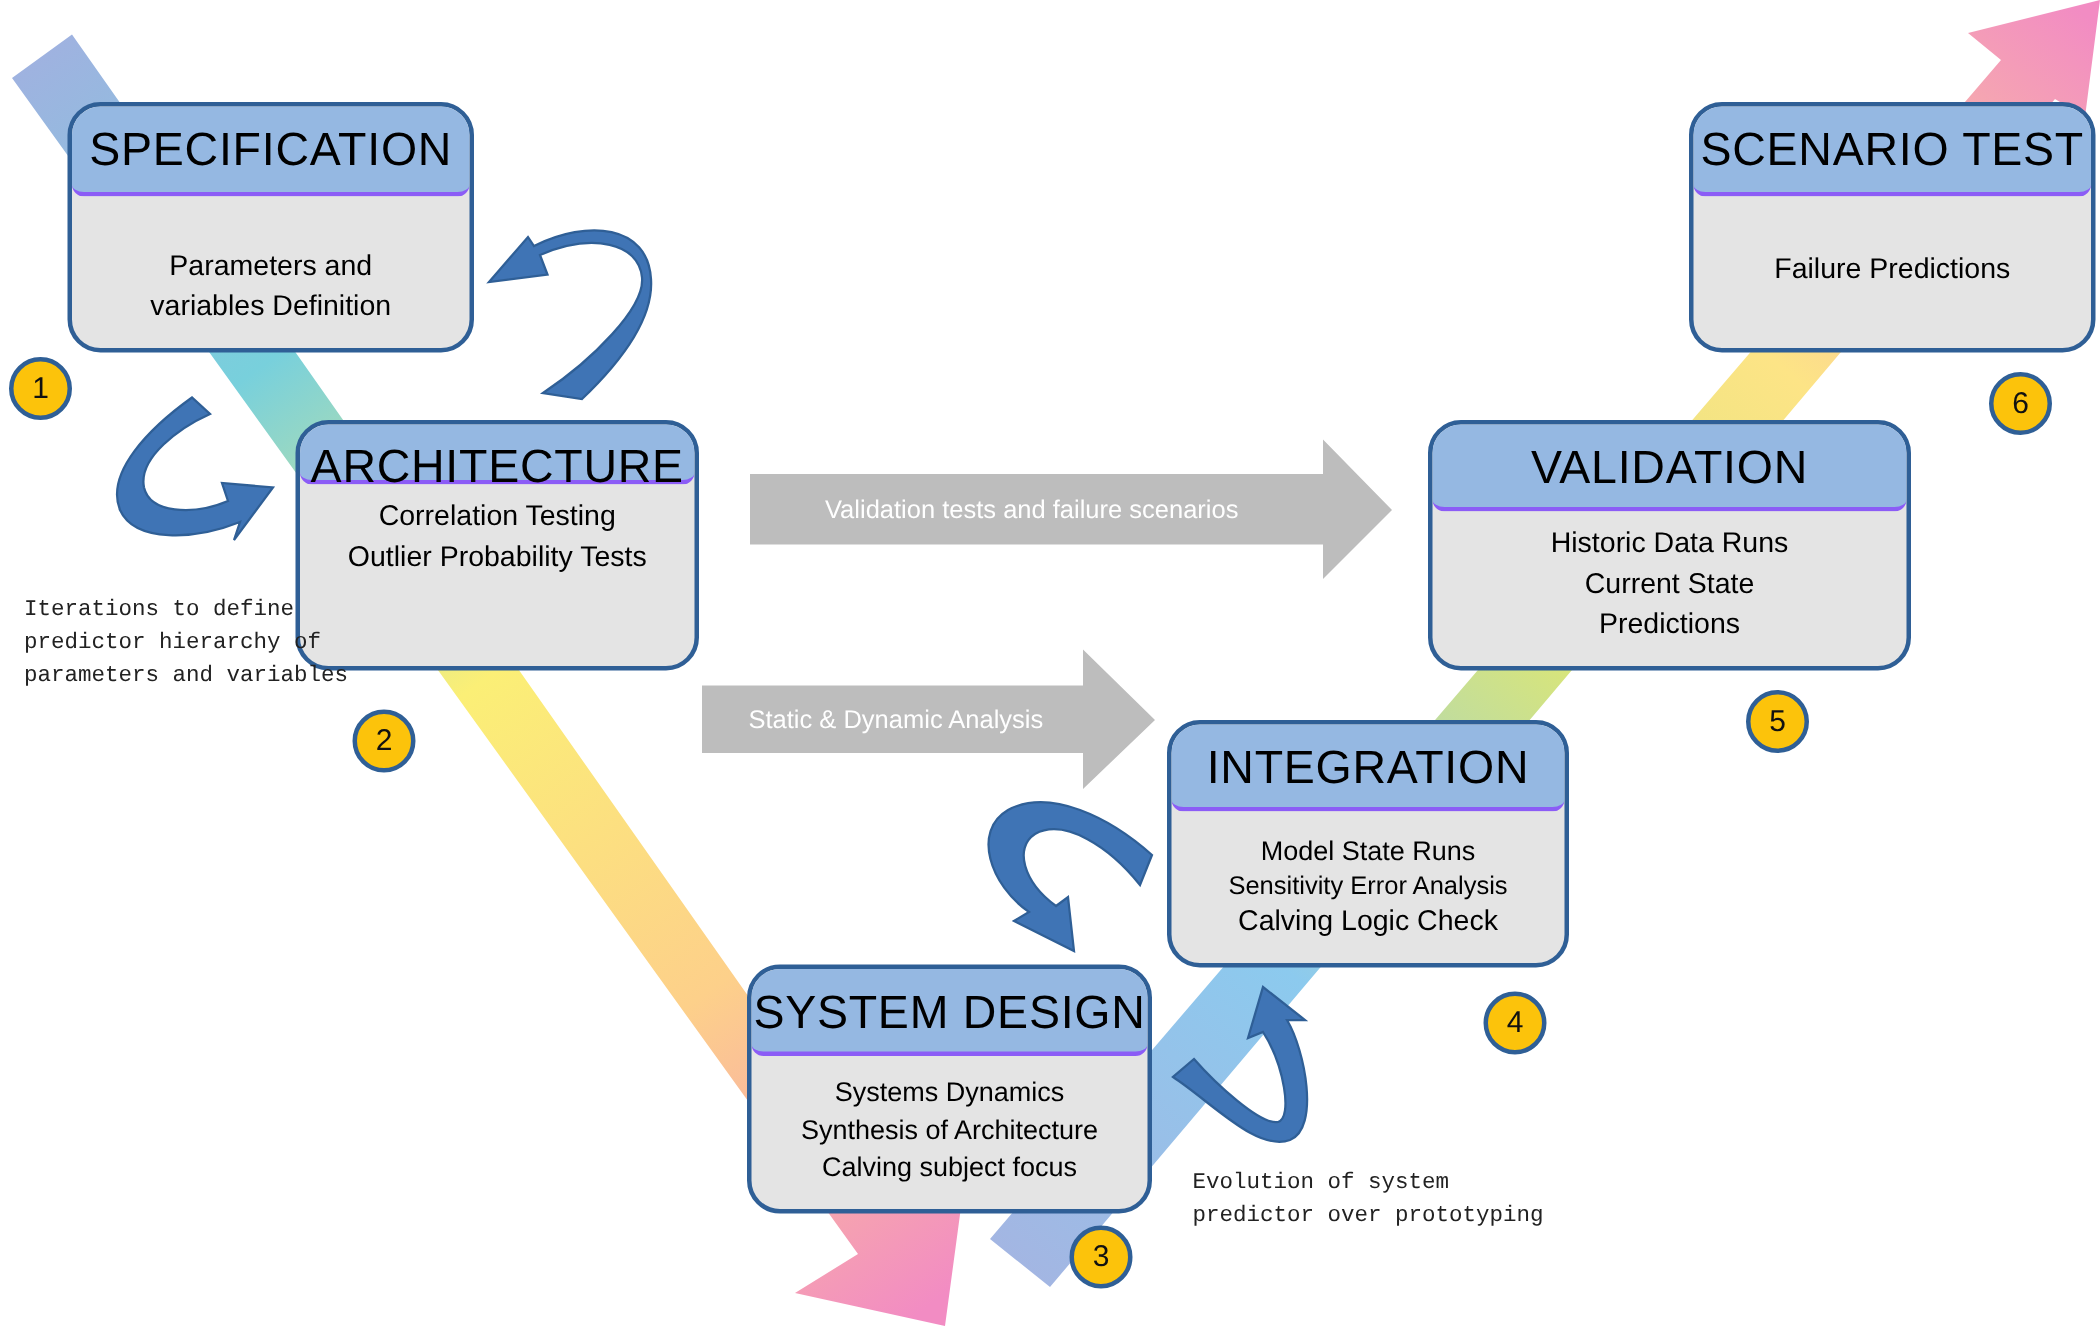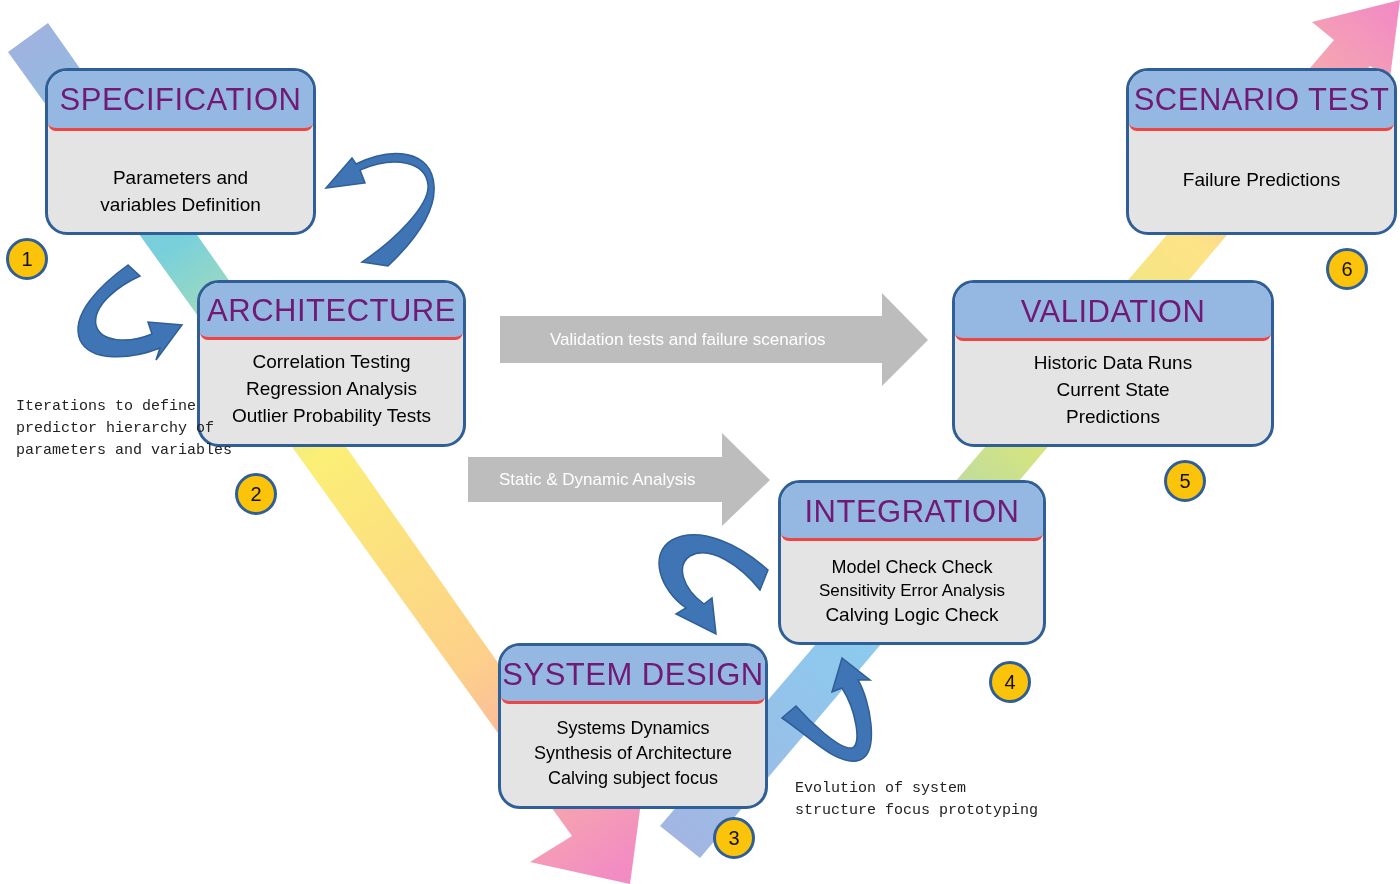--- a/index.html
+++ b/index.html
@@ -12,23 +12,23 @@
   .box {
     position: absolute;
     background: #e4e4e4;
     border: 3px solid #2f5f96;
     border-radius: 22px;
     box-sizing: border-box;
     overflow: hidden;
   }
   .box .head {
     background: #95b8e2;
-    border-bottom: 3px solid #ef4444;
+    border-bottom: 3px solid #8b5cf6;
     border-radius: 0 0 8px 8px;
-    color: #701a75;
+    color: #000000;
     text-align: center;
     font-size: 31px;
     letter-spacing: 0.5px;
     box-sizing: border-box;
   }
   .box .body {
     text-align: center;
     color: #000000;
     font-size: 19px;
     line-height: 27px;
@@ -101,43 +101,42 @@
 <div class="box" style="left:45px;top:68px;width:271px;height:167px;">
   <div class="head" style="height:60px;line-height:58px;">SPECIFICATION</div>
   <div class="body" style="padding-top:33px;">
     <div>Parameters and</div>
     <div>variables Definition</div>
   </div>
 </div>
 <div class="badge" style="left:6px;top:238px;">1</div>
 
 <div class="box" style="left:197px;top:280px;width:269px;height:167px;">
-  <div class="head" style="height:57px;line-height:56px;">ARCHITECTURE</div>
+  <div class="head" style="height:40px;line-height:56px;">ARCHITECTURE</div>
   <div class="body" style="padding-top:8px;">
     <div>Correlation Testing</div>
-    <div>Regression Analysis</div>
     <div>Outlier Probability Tests</div>
   </div>
 </div>
 <div class="badge" style="left:235px;top:473px;">2</div>
 
 <div class="box" style="left:498px;top:643px;width:270px;height:166px;">
   <div class="head" style="height:58px;line-height:57px;">SYSTEM DESIGN</div>
   <div class="body" style="padding-top:12px;font-size:18px;line-height:25px;">
     <div>Systems Dynamics</div>
     <div>Synthesis  of Architecture</div>
     <div>Calving subject focus</div>
   </div>
 </div>
 <div class="badge" style="left:713px;top:817px;">3</div>
 
 <div class="box" style="left:778px;top:480px;width:268px;height:165px;">
   <div class="head" style="height:58px;line-height:58px;">INTEGRATION</div>
   <div class="body" style="padding-top:14px;font-size:18px;line-height:24px;">
-    <div>Model Check Check</div>
+    <div>Model State Runs</div>
     <div style="font-size:17px;">Sensitivity Error Analysis</div>
     <div style="font-size:19px;">Calving Logic Check</div>
   </div>
 </div>
 <div class="badge" style="left:989px;top:661px;">4</div>
 
 <div class="box" style="left:952px;top:280px;width:322px;height:167px;">
   <div class="head" style="height:58px;line-height:58px;">VALIDATION</div>
   <div class="body" style="padding-top:8px;">
     <div>Historic Data Runs</div>
@@ -158,14 +157,14 @@
 <div class="arrow-label" style="left:550px;top:330px;">Validation tests and failure scenarios</div>
 <div class="arrow-label" style="left:499px;top:470px;">Static &amp; Dynamic Analysis</div>
 
 <div class="note" style="left:16px;top:396px;">
   <div>Iterations to define</div>
   <div>predictor hierarchy of</div>
   <div>parameters and variables</div>
 </div>
 <div class="note" style="left:795px;top:778px;">
   <div>Evolution of system</div>
-  <div>structure focus prototyping</div>
+  <div>predictor over prototyping</div>
 </div>
 
 </body></html>

